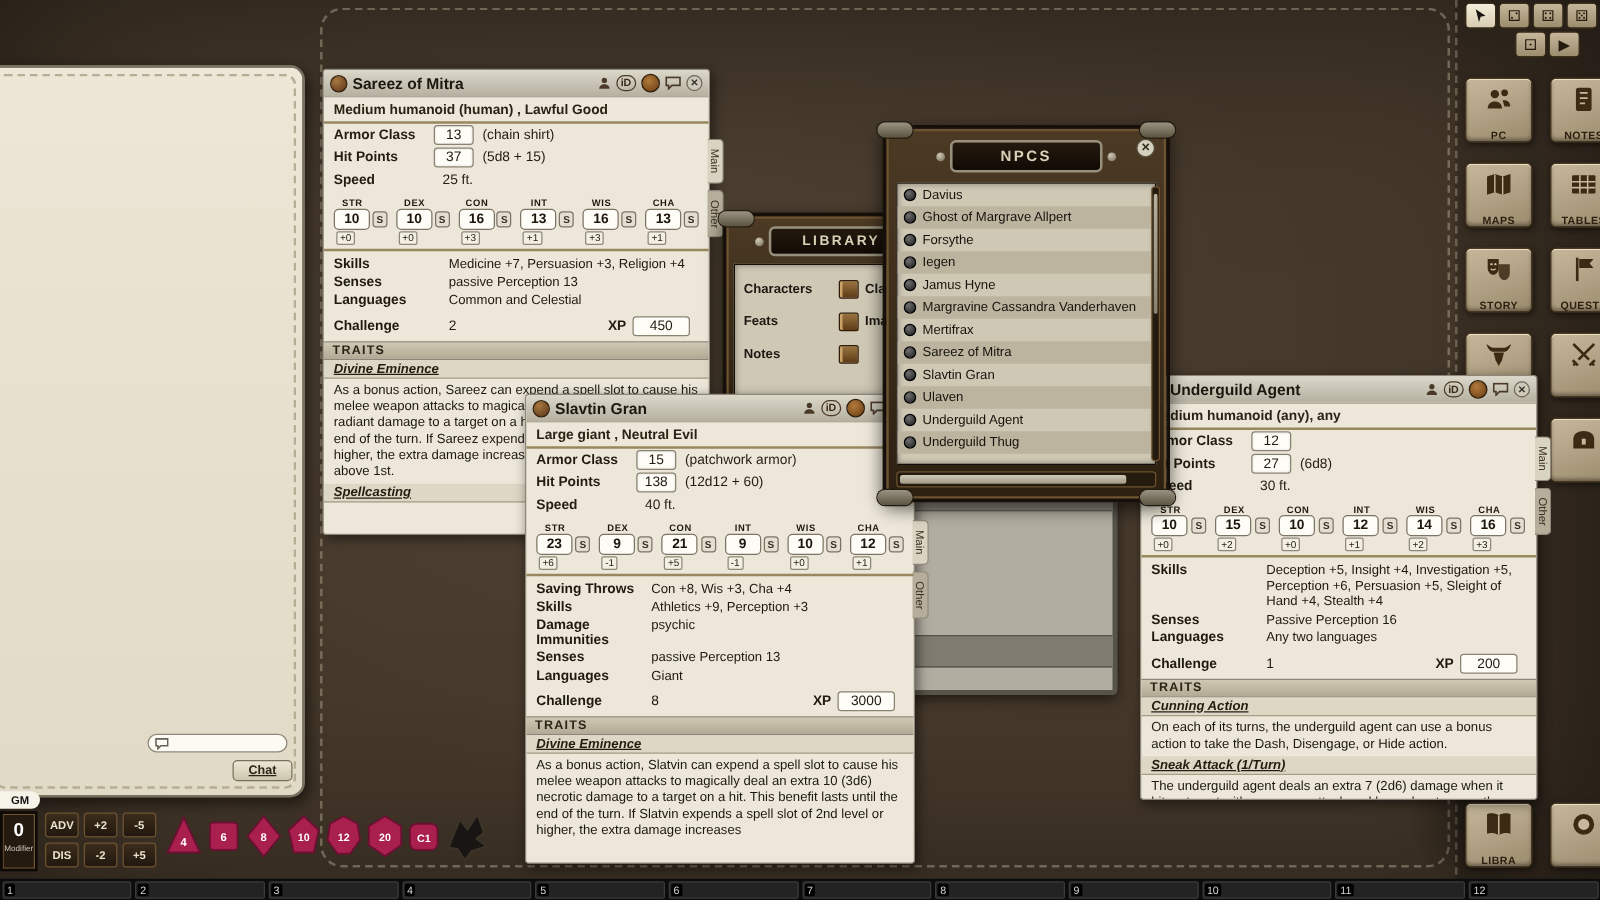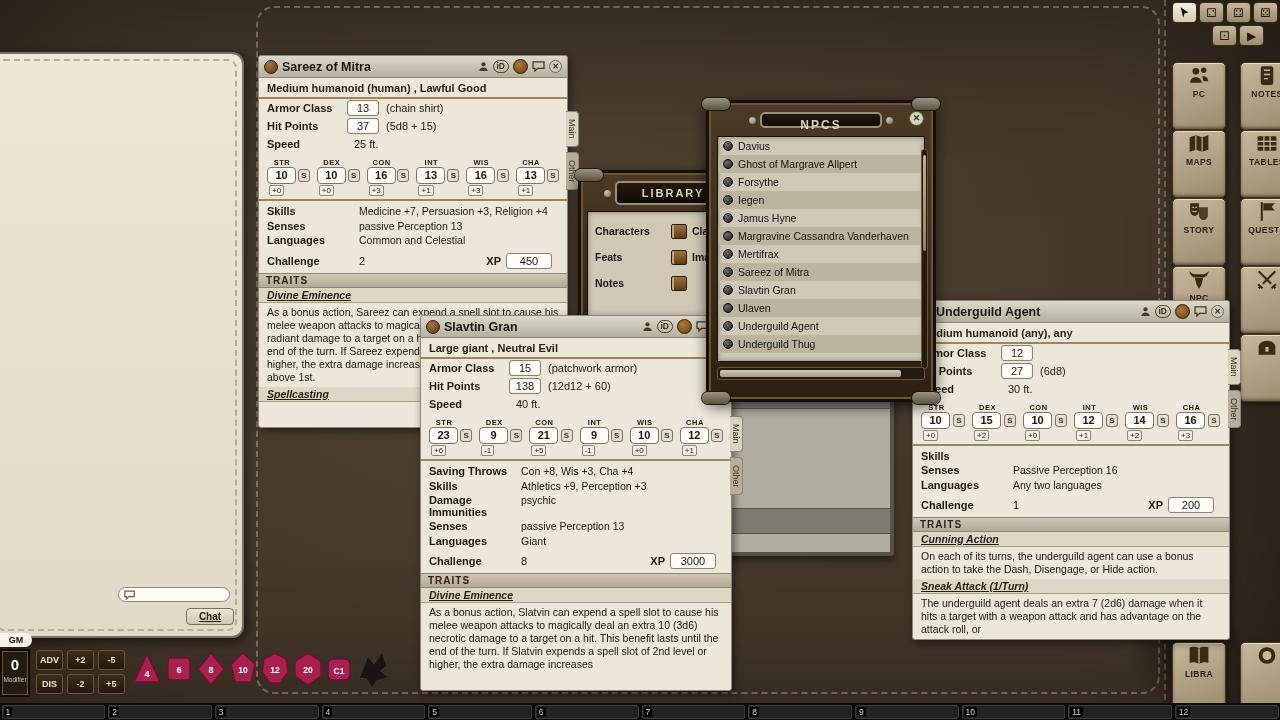--- a/index.html
+++ b/index.html
@@ -82,23 +82,23 @@
 .lib-col-right{position:absolute;left:80px;top:6px;width:140px}
 .lib-col-right .lib-row{gap:5px}
 .lib-col-right .lbl{flex:0 0 auto}
 
 
 .gray-win{position:absolute;left:716px;top:396px;width:178px;height:160px;background:#b2ada1;border:4px solid #56534a;border-radius:4px;box-shadow:0 4px 10px rgba(0,0,0,.5);z-index:6}
 .gray-win .band{position:absolute;left:0;right:0;bottom:18px;height:26px;background:#7f7b71;border-top:1px solid #55524a;border-bottom:1px solid #55524a}
 .gray-win .bar{position:absolute;left:0;right:0;top:0;height:9px;background:#8d897d;border-bottom:1px solid #66635a}
 
 
-.side-btn{position:absolute;width:54px;height:68px;background:linear-gradient(160deg,#c6b79b,#9c8c6e);border:1px solid #47351e;border-radius:5px;
+.side-btn{position:absolute;width:54px;height:52px;background:linear-gradient(160deg,#c6b79b,#9c8c6e);border:1px solid #47351e;border-radius:5px;
   box-shadow:inset 0 1px 0 #e9ddc2, inset 0 -2px 3px rgba(0,0,0,.35), 1px 2px 5px rgba(0,0,0,.5);
-  display:flex;flex-direction:column;align-items:center;justify-content:flex-start;gap:1px;z-index:3}
+  display:flex;flex-direction:column;align-items:center;justify-content:flex-end;gap:11px;z-index:3}
 .sb-label{font-size:8.5px;font-weight:bold;letter-spacing:.4px;color:#2d2010;max-width:50px;overflow:hidden;white-space:nowrap;height:10px}
 .sb-icon{width:26px;height:25px}
 .tt-btn{position:absolute;width:25px;height:21px;background:linear-gradient(#c6b79b,#9c8c6e);border:1px solid #3a2c18;border-radius:4px;display:flex;align-items:center;justify-content:center;font-size:12px;color:#241b0d;z-index:3}
 .tt-btn.active{background:linear-gradient(#f4eeda,#d7ccb0)}
 
 
 .gm-tab{position:absolute;left:0;top:633px;width:32px;height:14px;background:#f6f3e8;border-radius:0 7px 7px 0;font-size:9px;font-weight:bold;color:#111;text-align:center;line-height:14px;z-index:22}
 .mod-box{position:absolute;left:0;top:649px;width:30px;height:48px;background:#241a10;border:2px solid #0f0a05;box-shadow:inset 0 0 0 1px #6d5330;z-index:22;overflow:hidden}
 .mod-val{display:block;color:#fff;font-size:15px;font-weight:bold;text-align:center;margin-top:5px}
 .mod-label{display:block;color:#cfc8b5;font-size:6.5px;text-align:center;white-space:nowrap;margin-top:3px}
@@ -455,20 +455,21 @@
       <div class="ability">
           <span class="ab-label">CHA</span>
           <span class="ab-score">16</span>
           <span class="ab-mod">+3</span>
           <span class="ab-s">S</span>
         </div>
     </div>
     <div class="props">
       <div class="proprow">
           <span class="plabel">Skills</span>
+          <span class="pvalue">Deception +5, Insight +4, Investigation +5, Perception +6, Persuasion +5, Sleight of Hand +4, Stealth +4</span>
         </div>
       <div class="proprow">
           <span class="plabel">Senses</span>
           <span class="pvalue">Passive Perception 16</span>
         </div>
       <div class="proprow">
           <span class="plabel">Languages</span>
           <span class="pvalue">Any two languages</span>
         </div>
     </div>
@@ -484,21 +485,21 @@
     <div class="trait-head">Sneak Attack (1/Turn)</div>
     <div class="trait-text">The underguild agent deals an extra 7 (2d6) damage when it hits a target with a weapon attack and has advantage on the attack roll, or</div>
   </div>
 </div>
 
 <div class="ornate" style="left:706px;top:100px;width:230px;height:302px;z-index:20;padding-top:9px">
   <div class="flourish" style="left:-7px;top:-5px"></div>
     <div class="flourish" style="right:-7px;top:-5px"></div>
   <div class="flourish" style="left:-7px;bottom:-5px"></div>
     <div class="flourish" style="right:-7px;bottom:-5px"></div>
-  <div class="plate" style="width:122px;height:16px;font-size:12px;line-height:22px">NPCS</div>
+  <div class="plate" style="width:122px;height:26px;font-size:12px;line-height:22px">NPCS</div>
   <span class="ornate-close">✕</span>
   <div class="npcs-list">
     <div class="npc-row">
         <span class="npc-bullet"></span>
         <span>Davius</span>
       </div>
     <div class="npc-row">
         <span class="npc-bullet"></span>
         <span>Ghost of Margrave Allpert</span>
       </div>

